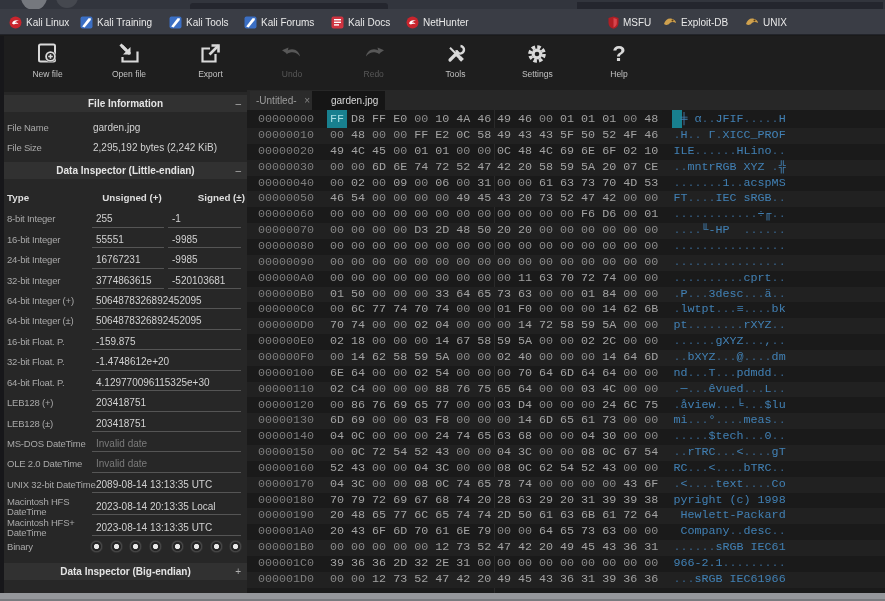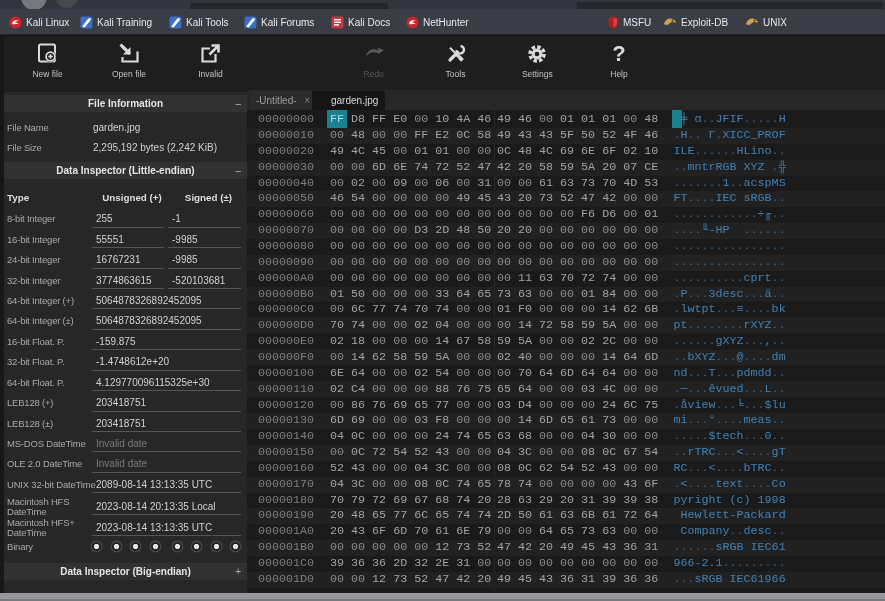--- a/index.html
+++ b/index.html
@@ -139,21 +139,25 @@
       <div class="tbtn" style="left:92.0px"><svg width="24" height="24" viewBox="0 0 24 24">
           <path d="M20.5 9.5 V19.5 H5.5 V15" fill="none" stroke="#d9d9d9" stroke-width="2.2"></path>
           <path d="M3.5 2.5 L9.5 8.5" stroke="#d9d9d9" stroke-width="3"></path>
           <path d="M13.5 5 V12.5 H6 L13.5 5 Z" fill="#d9d9d9"></path>
           <path d="M5 4 L13 12" stroke="#d9d9d9" stroke-width="3"></path>
         </svg><span>Open file</span></div>
       <div class="tbtn" style="left:173.5px"><svg width="24" height="24" viewBox="0 0 24 24">
           <path d="M16.5 12 V19.5 H3.5 V6.5 H11" fill="none" stroke="#d9d9d9" stroke-width="2.2"></path>
           <path d="M10.5 12.5 L19.5 3.5" stroke="#d9d9d9" stroke-width="2.6"></path>
           <path d="M12.5 3.5 H19.5 V10.5" fill="none" stroke="#d9d9d9" stroke-width="2.6"></path>
-        </svg><span>Invalid</span></div>
+        </svg><span>Export</span></div>
+      <div class="tbtn dis" style="left:255.0px"><svg width="24" height="24" viewBox="0 0 24 24">
+          <path d="M8.5 5.5 L7.2 11.8 L2 8.2 Z" fill="#585858"></path>
+          <path d="M6.5 9.5 C9.5 6.5 14.5 6.5 17.5 9.5 C19 11 19.7 12.5 20 14.5 C18.8 12.9 17.6 11.8 15.8 11 C13 9.8 9.5 10.3 6.5 12.3 Z" fill="#585858"></path>
+        </svg><span>Undo</span></div>
       <div class="tbtn dis" style="left:336.7px"><svg width="24" height="24" viewBox="0 0 24 24">
           <path d="M15.5 5.5 L16.8 11.8 L22 8.2 Z" fill="#585858"></path>
           <path d="M17.5 9.5 C14.5 6.5 9.5 6.5 6.5 9.5 C5 11 4.3 12.5 4 14.5 C5.2 12.9 6.4 11.8 8.2 11 C11 9.8 14.5 10.3 17.5 12.3 Z" fill="#585858"></path>
         </svg><span>Redo</span></div>
       <div class="tbtn" style="left:418.5px"><svg width="24" height="24" viewBox="0 0 24 24">
           <path d="M16.5 4.0 A3.8 3.8 0 1 1 12.4 8.1" fill="none" stroke="#d9d9d9" stroke-width="2.4"></path>
           <path d="M13.5 10.5 L6 18" stroke="#d9d9d9" stroke-width="3.2" stroke-linecap="round"></path>
           <path d="M6 5.8 L11.5 11.3" stroke="#d9d9d9" stroke-width="2"></path>
           <path d="M11.5 11.3 L16.5 16.3" stroke="#d9d9d9" stroke-width="3.4"></path>
           <path d="M16 15.8 L18.5 18.3" stroke="#d9d9d9" stroke-width="4"></path>
@@ -170,21 +174,21 @@
 <div id="ledge"></div>
 <div id="lpanel">
       <div class="phead" style="top:3px">File Information<span class="collapse">–</span></div>
       <div class="lbl" style="left:3px;top:29.5px">File Name</div>
       <div class="val" style="left:89px;top:29.5px">garden.jpg</div>
       <div class="lbl" style="left:3px;top:49.5px">File Size</div>
       <div class="val" style="left:89px;top:49.5px">2,295,192 bytes (2,242 KiB)</div>
       <div class="phead" style="top:70px">Data Inspector (Little-endian)<span class="collapse">–</span></div>
       <div class="bold" style="position:absolute;left:3px;top:100px">Type</div>
       <div class="bold" style="position:absolute;left:92px;top:100px;width:72px;text-align:center">Unsigned (+)</div>
-      <div class="bold" style="position:absolute;left:168px;top:100px;width:73px;text-align:center">Signed (±)</div>
+      <div class="bold" style="position:absolute;left:168px;top:100px;width:73px;text-align:right">Signed (±)</div>
       <div class="lbl" style="left:3px;top:121.3px">8-bit Integer</div>
       <div class="val" style="left:92px;top:121.3px">255</div>
       <div class="field" style="left:88px;top:134.7px;width:72px"></div>
       <div class="val" style="left:168px;top:121.3px">-1</div>
       <div class="field" style="left:164px;top:134.7px;width:73px"></div>
       <div class="lbl" style="left:3px;top:141.7px">16-bit Integer</div>
       <div class="val" style="left:92px;top:141.7px">55551</div>
       <div class="field" style="left:88px;top:155.1px;width:72px"></div>
       <div class="val" style="left:168px;top:141.7px">-9985</div>
       <div class="field" style="left:164px;top:155.1px;width:73px"></div>

